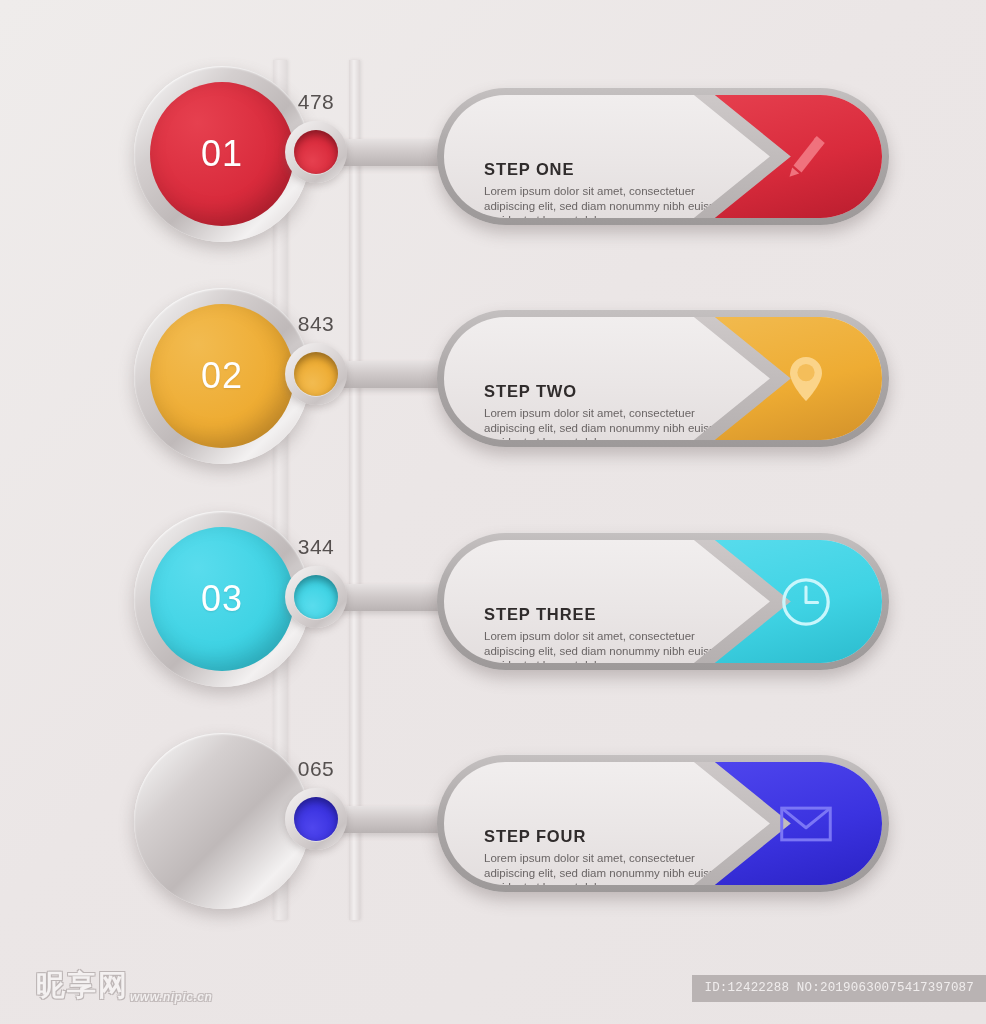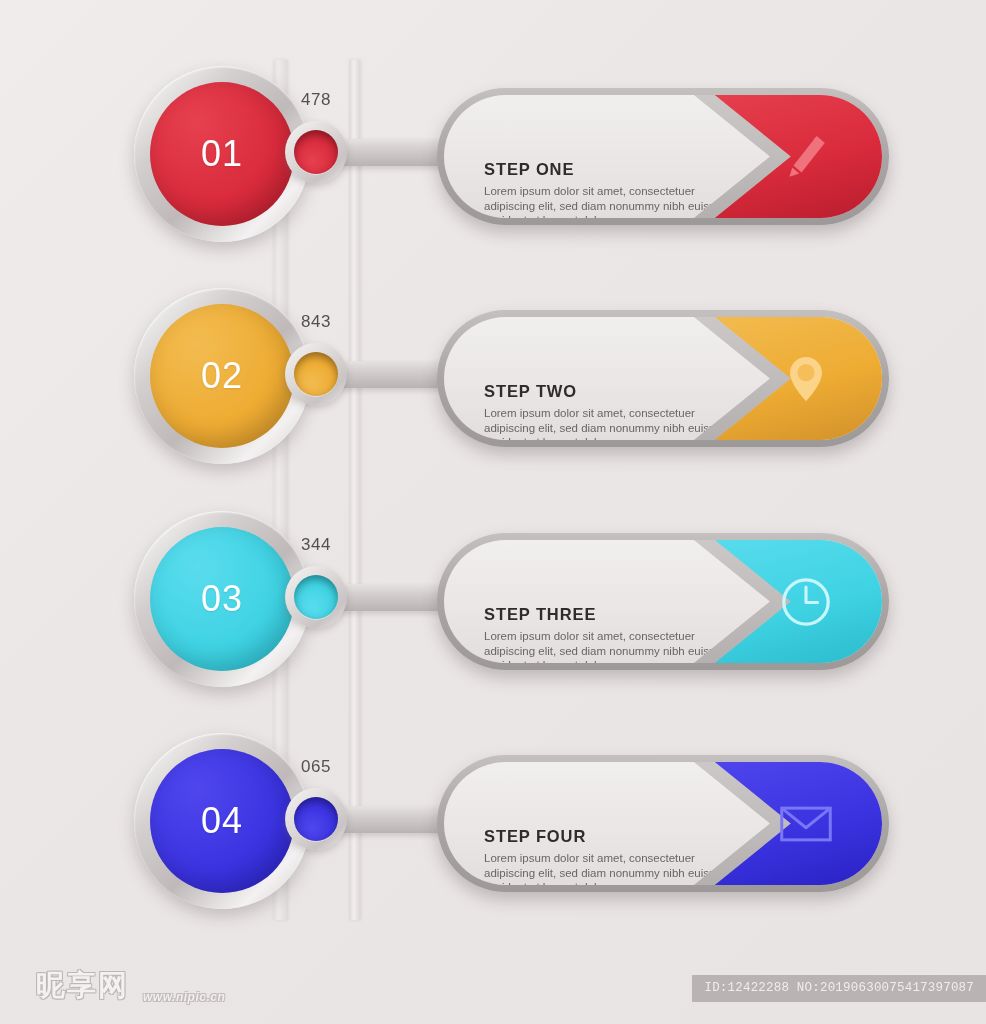--- a/index.html
+++ b/index.html
@@ -110,21 +110,21 @@
     height: 44px;
     border-radius: 50%;
     box-shadow: inset 0 4px 9px rgba(0,0,0,0.34), 0 1px 0 rgba(255,255,255,0.45);
   }
   .dot-label {
     position: absolute;
     left: 285px;
     top: 24px;
     width: 62px;
     text-align: center;
-    font-size: 17px;
+    font-size: 21px;
     color: #55504f;
     letter-spacing: 0.5px;
   }
 
   
   .connector {
     position: absolute;
     left: 330px;
     top: 73px;
     width: 120px;
@@ -208,21 +208,21 @@
   }
   .card-icon svg { display: block; }
 
   
   .watermark {
     position: absolute;
     left: 30px;
     bottom: 18px;
     display: flex;
     align-items: flex-end;
-    gap: 14px;
+    gap: 1px;
     user-select: none;
     padding-left: 6px;
   }
   .wm-cn {
     font-family: "DejaVu Sans", sans-serif;
     font-size: 29px;
     font-weight: bold;
     color: #f4f1f1;
     letter-spacing: 2px;
     text-shadow:
@@ -351,23 +351,20 @@
                 <circle cx="29" cy="29" r="23" fill="none" stroke="#c8f6fc" stroke-width="3.4"></circle>
                 <path d="M29 13.5 L29 29.5 L41 29.5" fill="none" stroke="#c8f6fc" stroke-width="3.2" stroke-linecap="round" stroke-linejoin="round"></path>
               </svg>
             </div>
           </div>
         </div>
       </div>
       <div class="step-row" style="top: 733px;">
         <div class="big-circle-wrap">
           <div class="big-ring"></div>
-          <div class="big-inner" style="background: radial-gradient(circle at 33% 28%, #4f46ee 0%, #3b33e0 58%, #2a22c4 100%);">
-            <span class="big-num">04</span>
-          </div>
         </div>
         <div class="dot-label">065</div>
         <div class="connector"></div>
         <div class="dot-wrap">
           <div class="dot-ring"></div>
           <div class="dot-inner" style="background: radial-gradient(circle at 42% 70%, #4f46ee 0%, #3b33e0 55%, #2a22c4 100%);"></div>
         </div>
         <div class="card">
           <div class="card-body">
             <div class="card-text">

